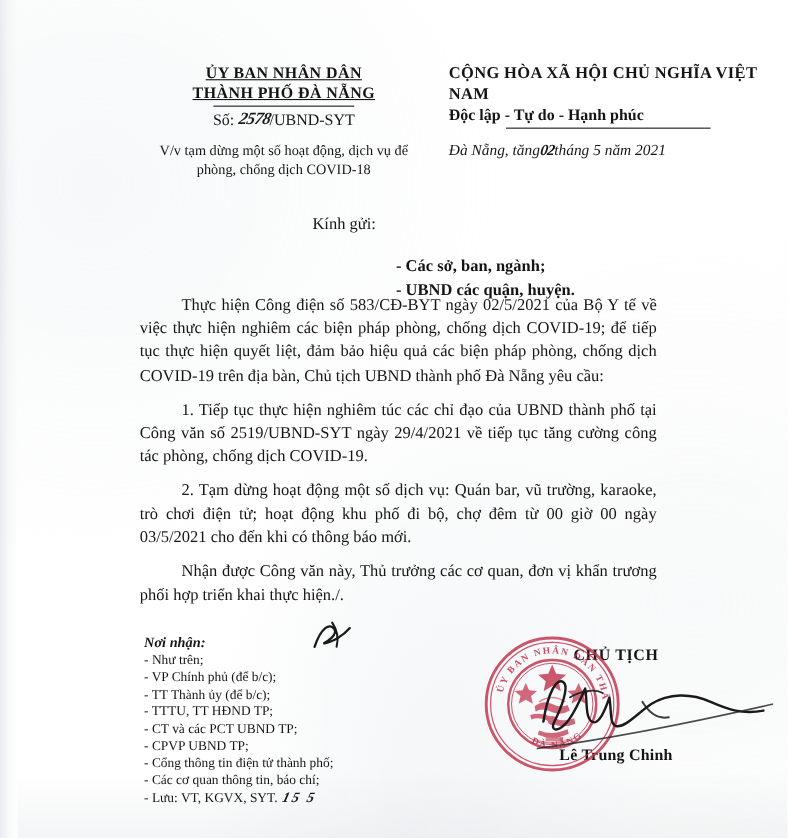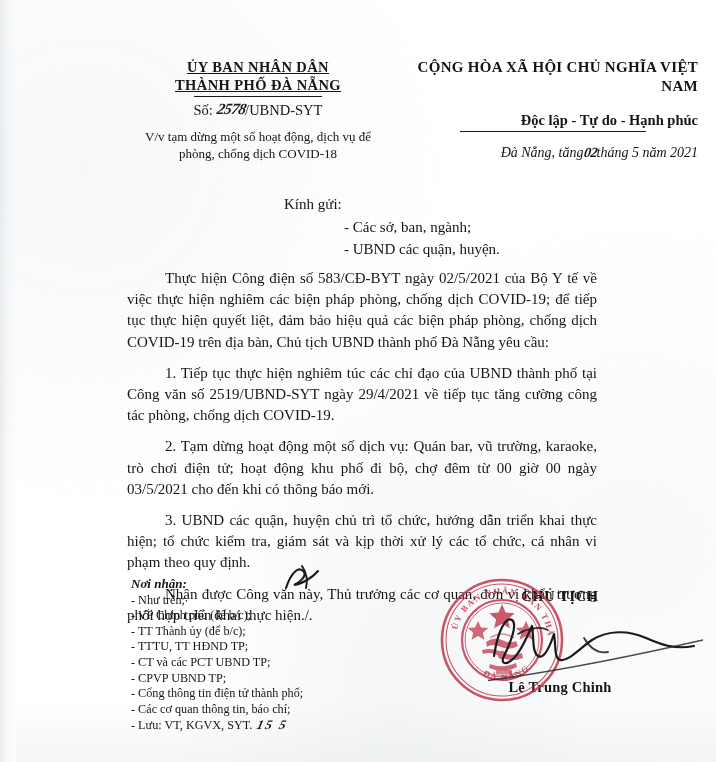--- a/index.html
+++ b/index.html
@@ -46,21 +46,21 @@
     display: flex;
     align-items: flex-start;
   }
   .header-left {
     width: 300px;
     margin-left: 108px;
     text-align: center;
   }
   .header-right {
     flex: 1;
-    text-align: right;
+    text-align: left;
     padding-right: 18px;
   }
   .org-name {
     font-weight: bold;
     font-size: 14.5px;
     letter-spacing: .4px;
     line-height: 18px;
     text-decoration: underline;
   }
   .org-underline {
@@ -92,21 +92,21 @@
   }
   .nation-name {
     font-weight: bold;
     font-size: 15px;
     letter-spacing: .3px;
     line-height: 19px;
   }
   .motto {
     font-weight: bold;
     font-size: 14.5px;
-    margin-top: 16px;
+    margin-top: 1px;
     display: inline-block;
   }
   .motto-underline {
     width: 186px;
     height: 1.4px;
     background: #1a1a1a;
     margin: 2px auto 0;
   }
   .dateline {
     font-style: italic;
@@ -126,22 +126,23 @@
   .recipients {
     position: absolute;
     top: 193px;
     left: 284px;
     font-size: 15px;
     line-height: 22px;
   }
   .recipients .kg { margin-bottom: 1px; font-family: Liberation Serif, serif; }
   .recipients ul {
     list-style: none;
-    margin: 0;
+    margin: 16px;
     padding-left: 60px;
+    font-weight: bold;
   }
   .recipients li { white-space: nowrap; }
 
   
   .body-text {
     position: absolute;
     top: 268px;
     left: 127px;
     width: 470px;
     font-size: 15px;
@@ -261,21 +262,20 @@
     <ul>
       <li>- Các sở, ban, ngành;</li>
       <li>- UBND các quận, huyện.</li>
     </ul>
   </div>
 
   <div class="body-text">
     <p>Thực hiện Công điện số 583/CĐ-BYT ngày 02/5/2021 của Bộ Y tế về việc thực hiện nghiêm các biện pháp phòng, chống dịch COVID-19; để tiếp tục thực hiện quyết liệt, đảm bảo hiệu quả các biện pháp phòng, chống dịch COVID-19 trên địa bàn, Chủ tịch UBND thành phố Đà Nẵng yêu cầu:</p>
     <p>1. Tiếp tục thực hiện nghiêm túc các chỉ đạo của UBND thành phố tại Công văn số 2519/UBND-SYT ngày 29/4/2021 về tiếp tục tăng cường công tác phòng, chống dịch COVID-19.</p>
     <p>2. Tạm dừng hoạt động một số dịch vụ: Quán bar, vũ trường, karaoke, trò chơi điện tử; hoạt động khu phố đi bộ, chợ đêm từ 00 giờ 00 ngày 03/5/2021 cho đến khi có thông báo mới.</p>
-    <p>3. UBND các quận, huyện chủ trì tổ chức, hướng dẫn triển khai thực hiện; tổ chức kiểm tra, giám sát và kịp thời xử lý các tổ chức, cá nhân vi phạm theo quy định.</p>
     <p>Nhận được Công văn này, Thủ trưởng các cơ quan, đơn vị khẩn trương phối hợp triển khai thực hiện./.</p>
   </div>
 
   <svg class="ink ink-small" viewBox="0 0 60 45">
     <path d="M8 30 C14 12, 22 8, 26 14 C29 19, 20 25, 16 27 C24 26, 34 20, 40 13" fill="none" stroke="#1a1a1a" stroke-width="2.1" stroke-linecap="round"></path>
     <path d="M24 8 C28 14, 30 22, 28 30" fill="none" stroke="#1a1a1a" stroke-width="1.9" stroke-linecap="round"></path>
   </svg>
 
   <div class="recv">
     <div class="recv-title">Nơi nhận:</div>

